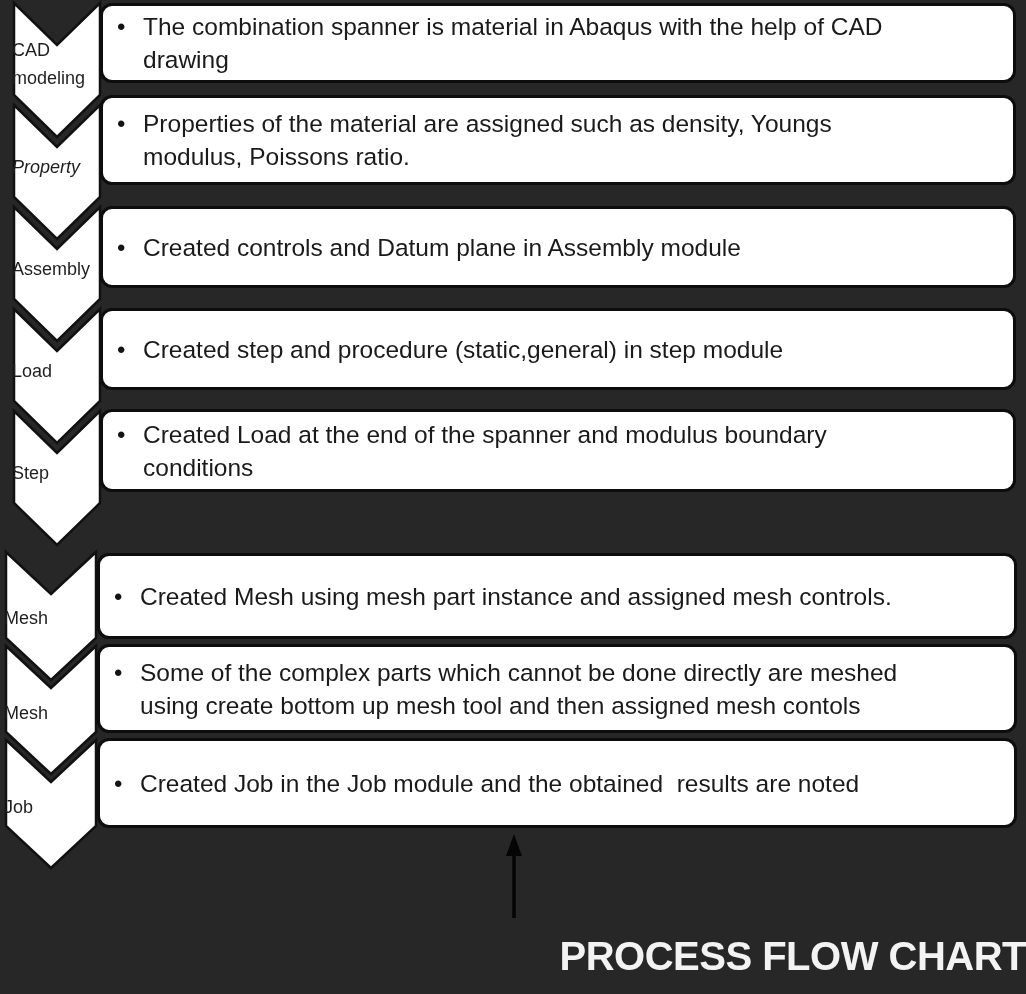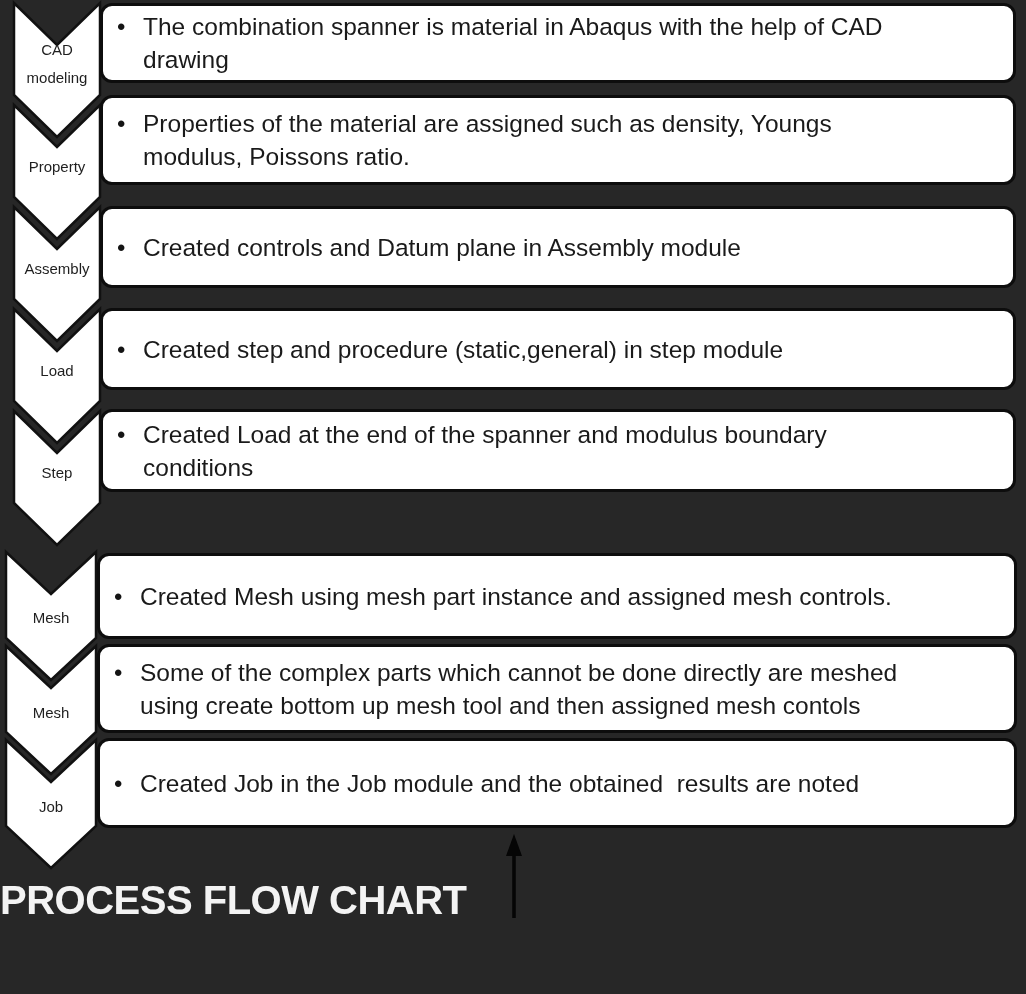--- a/index.html
+++ b/index.html
@@ -8,23 +8,22 @@
     background:#272727;
     font-family:"Liberation Sans", sans-serif;
     overflow:hidden;
     position:relative;
   }
   .stage{position:absolute;left:0;top:0;width:1026px;height:994px;}
   svg{display:block;}
   .chev-col{position:absolute;}
   .chev-label{
     position:absolute;
-    text-align:center;
     color:#1f1f1f;
-    font-size:15px;
+    font-size:18px;
     line-height:28px;
     pointer-events:none;
   }
   .step-box{
     position:absolute;
     background:#ffffff;
     border:3px solid #0d0d0d;
     border-radius:12px;
     box-sizing:border-box;
     display:flex;
@@ -40,22 +39,22 @@
     color:#141414;
   }
   .btext{
     font-size:24.5px;
     line-height:33px;
     color:#1a1a1a;
     white-space:pre-wrap;
   }
   .page-title{
     position:absolute;
-    left:0;top:878px;width:1026px;
-    text-align:left;
+    left:0;top:934px;width:1026px;
+    text-align:right;
     color:#f3f3f3;
     font-size:40px;
     font-weight:700;
     letter-spacing:-0.5px;
   }
   .up-arrow{position:absolute;left:498px;top:832px;}
 </style>
 </head>
 <body>
 
@@ -69,21 +68,21 @@
     <polygon points="2,411 45,453 88,411 88,503 45,545 2,503" fill="#ffffff" stroke="#111111" stroke-width="2.5"></polygon>
   </svg>
 
   <svg class="chev-col" style="left:4px;top:548px;" width="94" height="330" viewBox="0 0 94 330">
     <polygon points="2,4 47,46 92,4 92,90 47,132 2,90" fill="#ffffff" stroke="#111111" stroke-width="2.5"></polygon>
     <polygon points="2,98 47,140 92,98 92,184 47,226 2,184" fill="#ffffff" stroke="#111111" stroke-width="2.5"></polygon>
     <polygon points="2,192 47,234 92,192 92,278 47,320 2,278" fill="#ffffff" stroke="#111111" stroke-width="2.5"></polygon>
   </svg>
 
   <div class="chev-label" style="left:12px;top:36px;width:90px;">CAD modeling</div>
-  <div class="chev-label" style="left:12px;top:153px;width:90px;">Property</div>
+  <div class="chev-label" style="left:12px;top:153px;width:90px;font-style:italic;">Property</div>
   <div class="chev-label" style="left:12px;top:255px;width:90px;">Assembly</div>
   <div class="chev-label" style="left:12px;top:357px;width:90px;">Load</div>
   <div class="chev-label" style="left:12px;top:459px;width:90px;">Step</div>
   <div class="chev-label" style="left:4px;top:604px;width:94px;">Mesh</div>
   <div class="chev-label" style="left:4px;top:699px;width:94px;">Mesh</div>
   <div class="chev-label" style="left:4px;top:793px;width:94px;">Job</div>
 
   <div class="step-box" style="left:100px;top:3px;width:916px;height:80px;">
     <div class="bullet-line">
       <span class="bullet">•</span>

